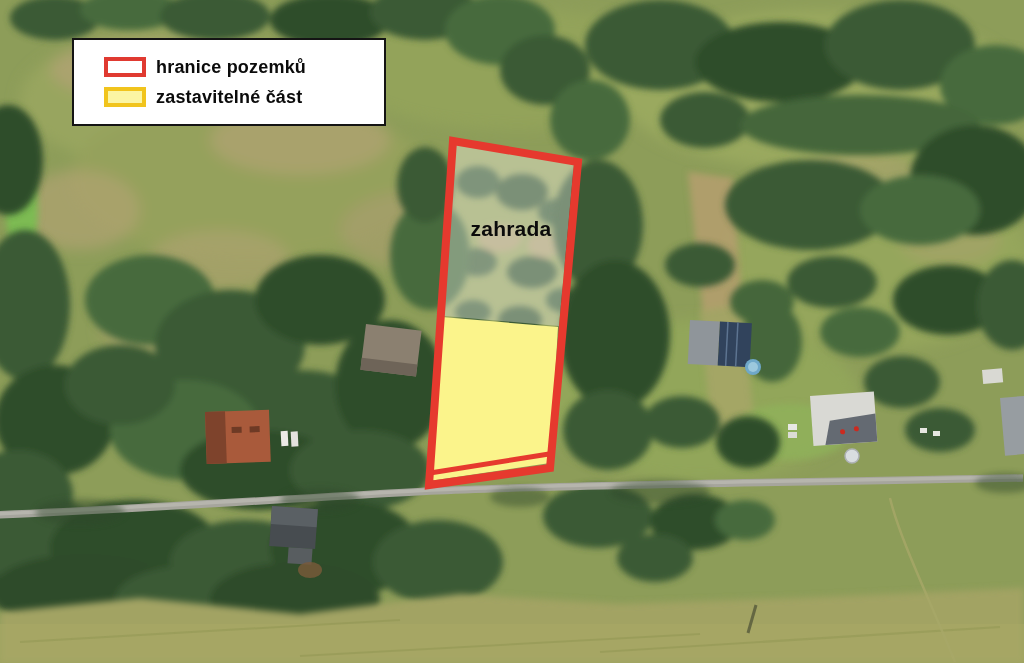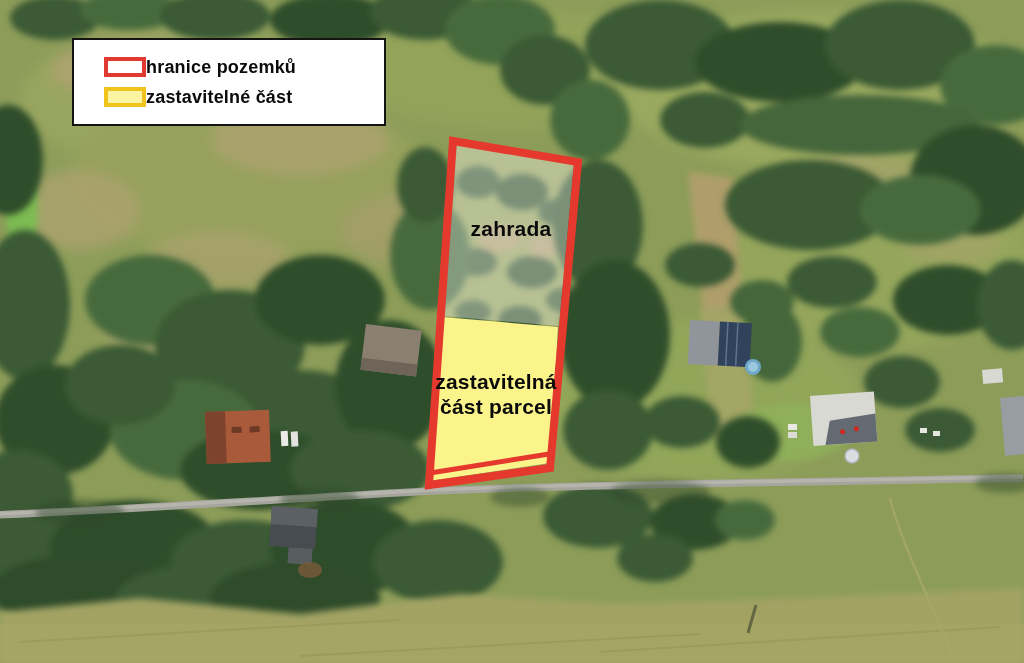--- a/index.html
+++ b/index.html
@@ -5,29 +5,29 @@
   html,body{margin:0;padding:0;background:#222;}
   .stage{
     position:relative;width:1024px;height:663px;overflow:hidden;
     font-family:"Liberation Sans",sans-serif;
     background:#8d9d59;
   }
   .stage svg{position:absolute;left:0;top:0;display:block;}
   .map-label{
     position:absolute;transform:translate(-50%,-50%);
     color:#0b0b0b;font-weight:700;font-size:21px;line-height:25px;
-    text-align:center;white-space:nowrap;letter-spacing:.2px;
+    white-space:nowrap;letter-spacing:.2px;
   }
   .legend{
     position:absolute;left:72px;top:38px;width:314px;height:88px;
     box-sizing:border-box;background:#ffffff;border:2px solid #141414;
     display:flex;flex-direction:column;justify-content:center;
     gap:9px;padding-left:30px;
   }
-  .legend-row{display:flex;align-items:center;gap:0;}
+  .legend-row{display:flex;align-items:center;gap:10px;}
   .legend-swatch{width:42px;height:20px;box-sizing:border-box;flex:0 0 auto;}
   .swatch-red{background:#ffffff;border:4px solid var(--c-legend_red_border,#e6392e);}
   .swatch-yellow{background:var(--c-legend_yellow_fill,#fbf5a3);border:4px solid var(--c-legend_yellow_border,#f1c41d);}
   .legend-label{font-size:18px;font-weight:700;color:#0b0b0b;letter-spacing:.2px;}
 </style>
 </head>
 <body>
 
 <div class="stage">
 
@@ -229,24 +229,20 @@
     <g>
       <polygon points="454,144 574,163 559,326 444,316" style="fill:var(--c-zahrada_overlay, rgba(255,255,255,0.33))"></polygon>
       <polygon points="442,317 558,327 550,463 429,481" style="fill:var(--c-zone_yellow,#fbf48b)"></polygon>
       <line x1="430" y1="473" x2="549" y2="454" style="stroke:var(--c-boundary_red,#e6392e)" stroke-width="5"></line>
       <polygon points="453,141 578,162 550,468 429,485" fill="none" style="stroke:var(--c-boundary_red,#e6392e)" stroke-width="8" stroke-linejoin="miter"></polygon>
     </g>
   </svg>
 
   <div class="map-label" style="left:511px;top:228px;">zahrada</div>
 
-  <div class="map-label" style="left:496px;top:394px;">
-    <div>zastavitelná</div>
-    <div>část parcel</div>
-  </div>
 
   <div class="legend">
     <div class="legend-row">
       <span class="legend-swatch swatch-red"></span>
       <span class="legend-label">hranice pozemků</span>
     </div>
     <div class="legend-row">
       <span class="legend-swatch swatch-yellow"></span>
       <span class="legend-label">zastavitelné část</span>
     </div>

